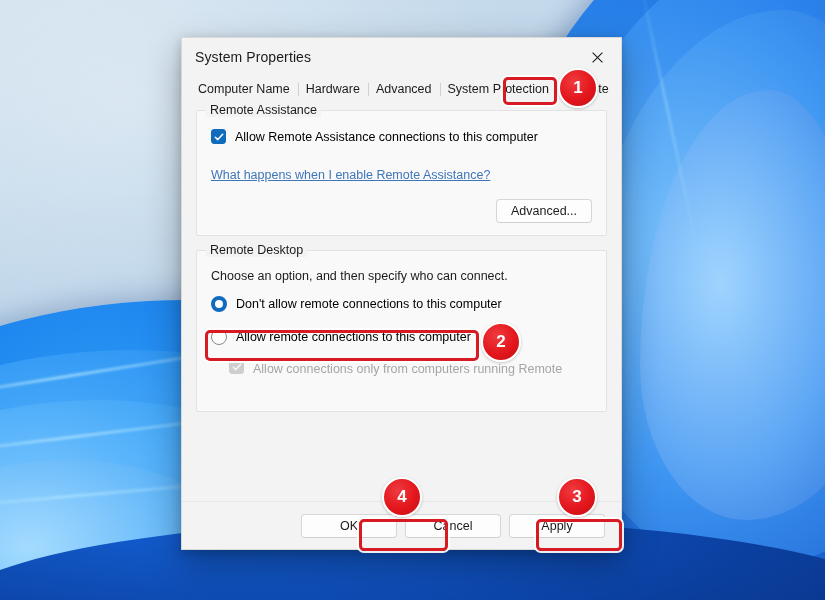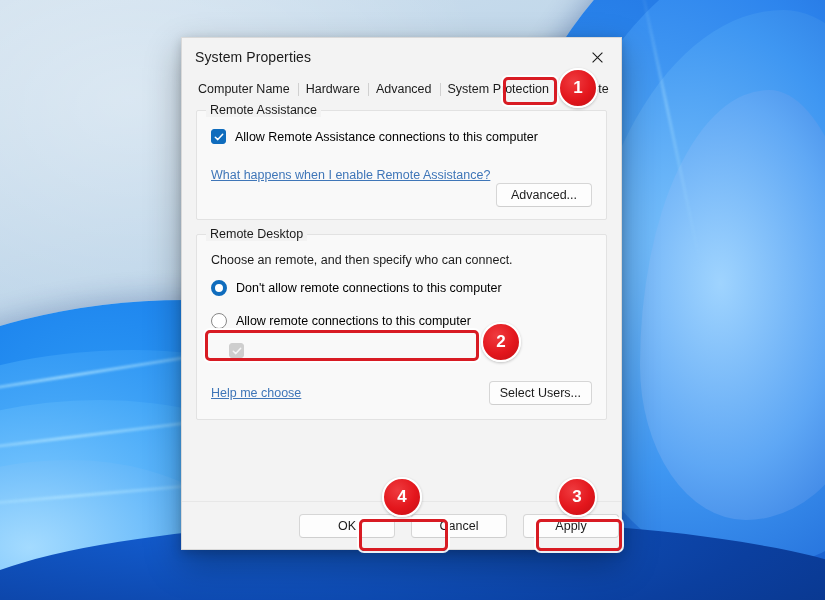--- a/index.html
+++ b/index.html
@@ -272,22 +272,22 @@
 
   .footer {
     position: absolute;
     left: 0; right: 0; bottom: 0;
     height: 48px;
     background: #f3f3f3;
     border-top: 1px solid #e7e7e7;
     display: flex;
     align-items: center;
     justify-content: flex-end;
-    gap: 16px;
-    padding-right: 2px;
+    gap: 8px;
+    padding-right: 16px;
     box-sizing: border-box;
   }
 
   
   .badge {
     position: absolute;
     width: 40px; height: 40px;
     border-radius: 50%;
     background: radial-gradient(circle at 38% 32%, #ef3b3f 0%, #e3161c 55%, #c20f14 100%);
     border: 2px solid #ffffff;
@@ -357,62 +357,58 @@
 
         <div class="row" style="margin-bottom:20px;">
           <span class="cbox checked">
             <svg width="10" height="10" viewBox="0 0 10 10" aria-hidden="true">
               <path d="M1.3 5.2 L3.8 7.6 L8.7 2.3" stroke="#ffffff" stroke-width="1.5" fill="none" stroke-linecap="round" stroke-linejoin="round"></path>
             </svg>
           </span>
           <span class="row-label">Allow Remote Assistance connections to this computer</span>
         </div>
 
-        <div style="">
+        <div style="margin-bottom:16px;">
           <span class="link">What happens when I enable Remote Assistance?</span>
         </div>
 
         <div style="display:flex;justify-content:flex-end;">
           <button class="btn">Advanced...</button>
         </div>
 
       </div>
     </div>
 
     <div class="groupbox">
       <div class="group-legend">Remote Desktop</div>
       <div class="group-inner" style="padding-bottom:14px;">
 
-        <div class="hint-text">Choose an remote, and then specify who can connect.</div>
+        <div class="hint-text">Choose an option, and then specify who can connect.</div>
 
         <div class="row" style="margin-bottom:17px;">
           <span class="radio on"></span>
           <span class="row-label">Don't allow remote connections to this computer</span>
         </div>
 
         <div class="row" style="margin-bottom:14px;">
           <span class="radio off"></span>
           <span class="row-label">Allow remote connections to this computer</span>
         </div>
 
         <div class="row" style="margin-left:18px;margin-bottom:20px;">
           <span class="cbox checked-disabled">
             <svg width="10" height="10" viewBox="0 0 10 10" aria-hidden="true">
               <path d="M1.3 5.2 L3.8 7.6 L8.7 2.3" stroke="#f6f6f6" stroke-width="1.5" fill="none" stroke-linecap="round" stroke-linejoin="round"></path>
             </svg>
           </span>
           <span>
-            <br>
+            <span class="row-label disabled">Allow connections only from computers running Remote</span><br>
           </span>
         </div>
 
-        <div style="display:flex;align-items:center;justify-content:space-between;">
-          <span class="link">Help me choose</span>
-          <button class="btn">Select Users...</button>
-        </div>
 
       </div>
     </div>
 
   </div>
 
   <div class="footer">
     <button class="btn">OK</button>
     <button class="btn">Cancel</button>
     <button class="btn">Apply</button>

